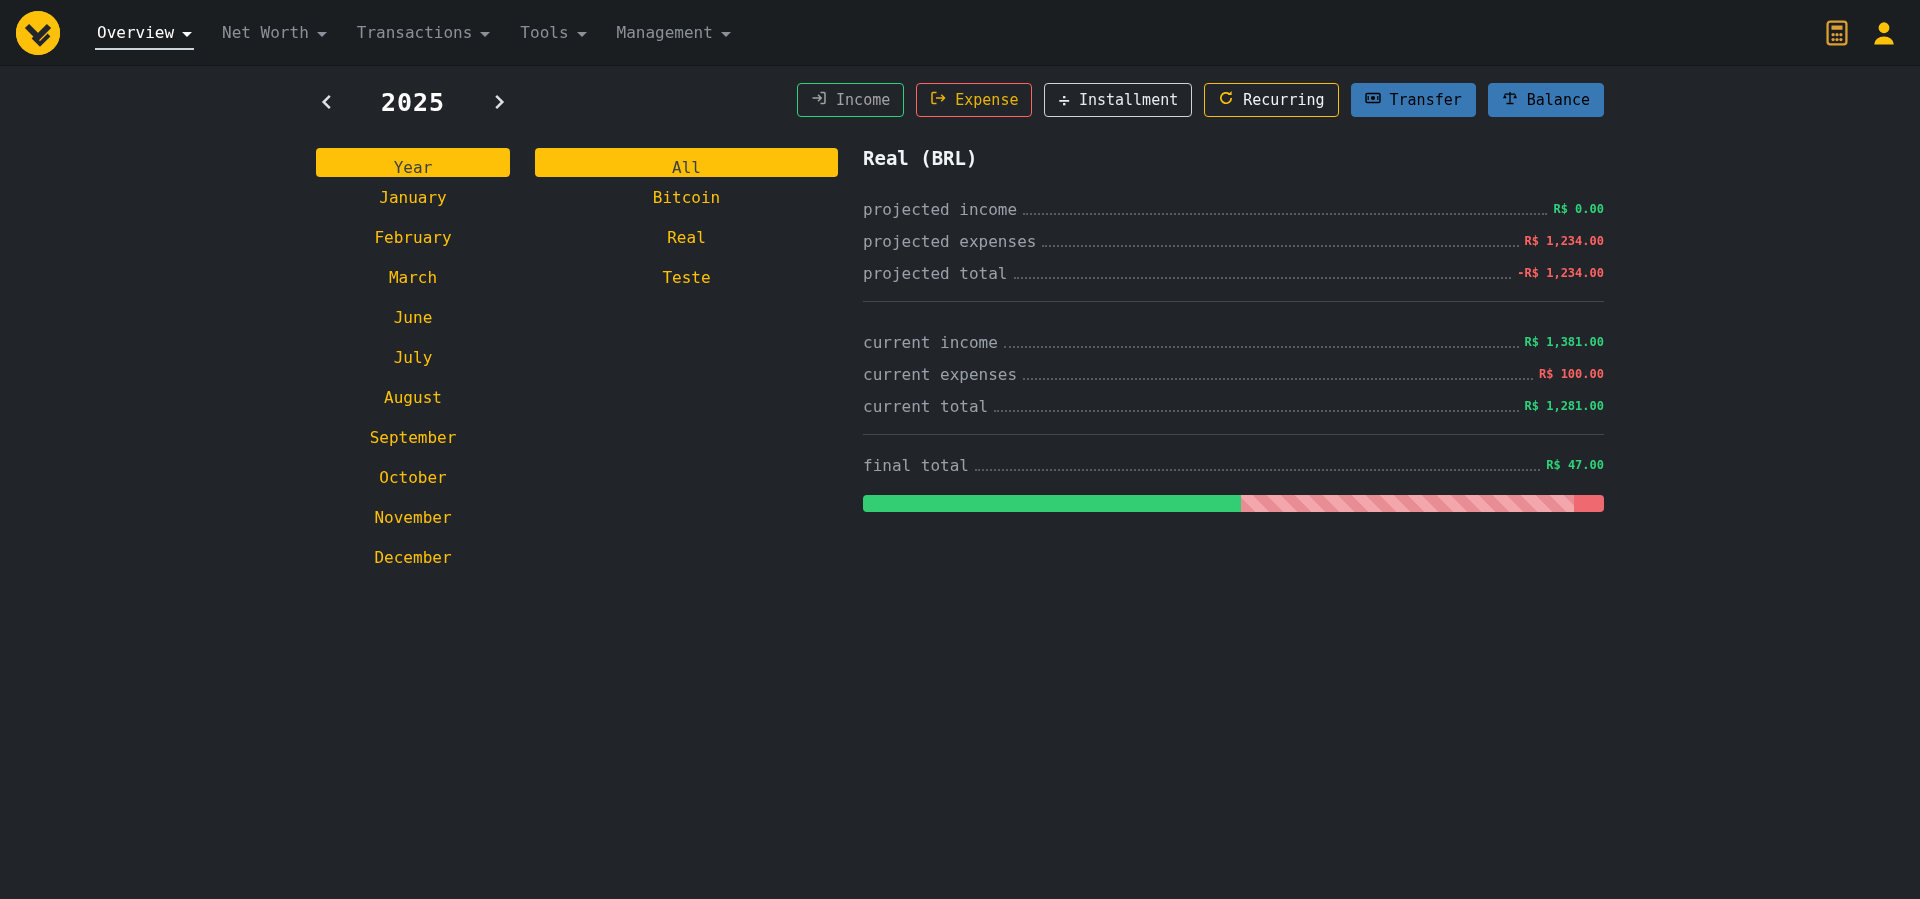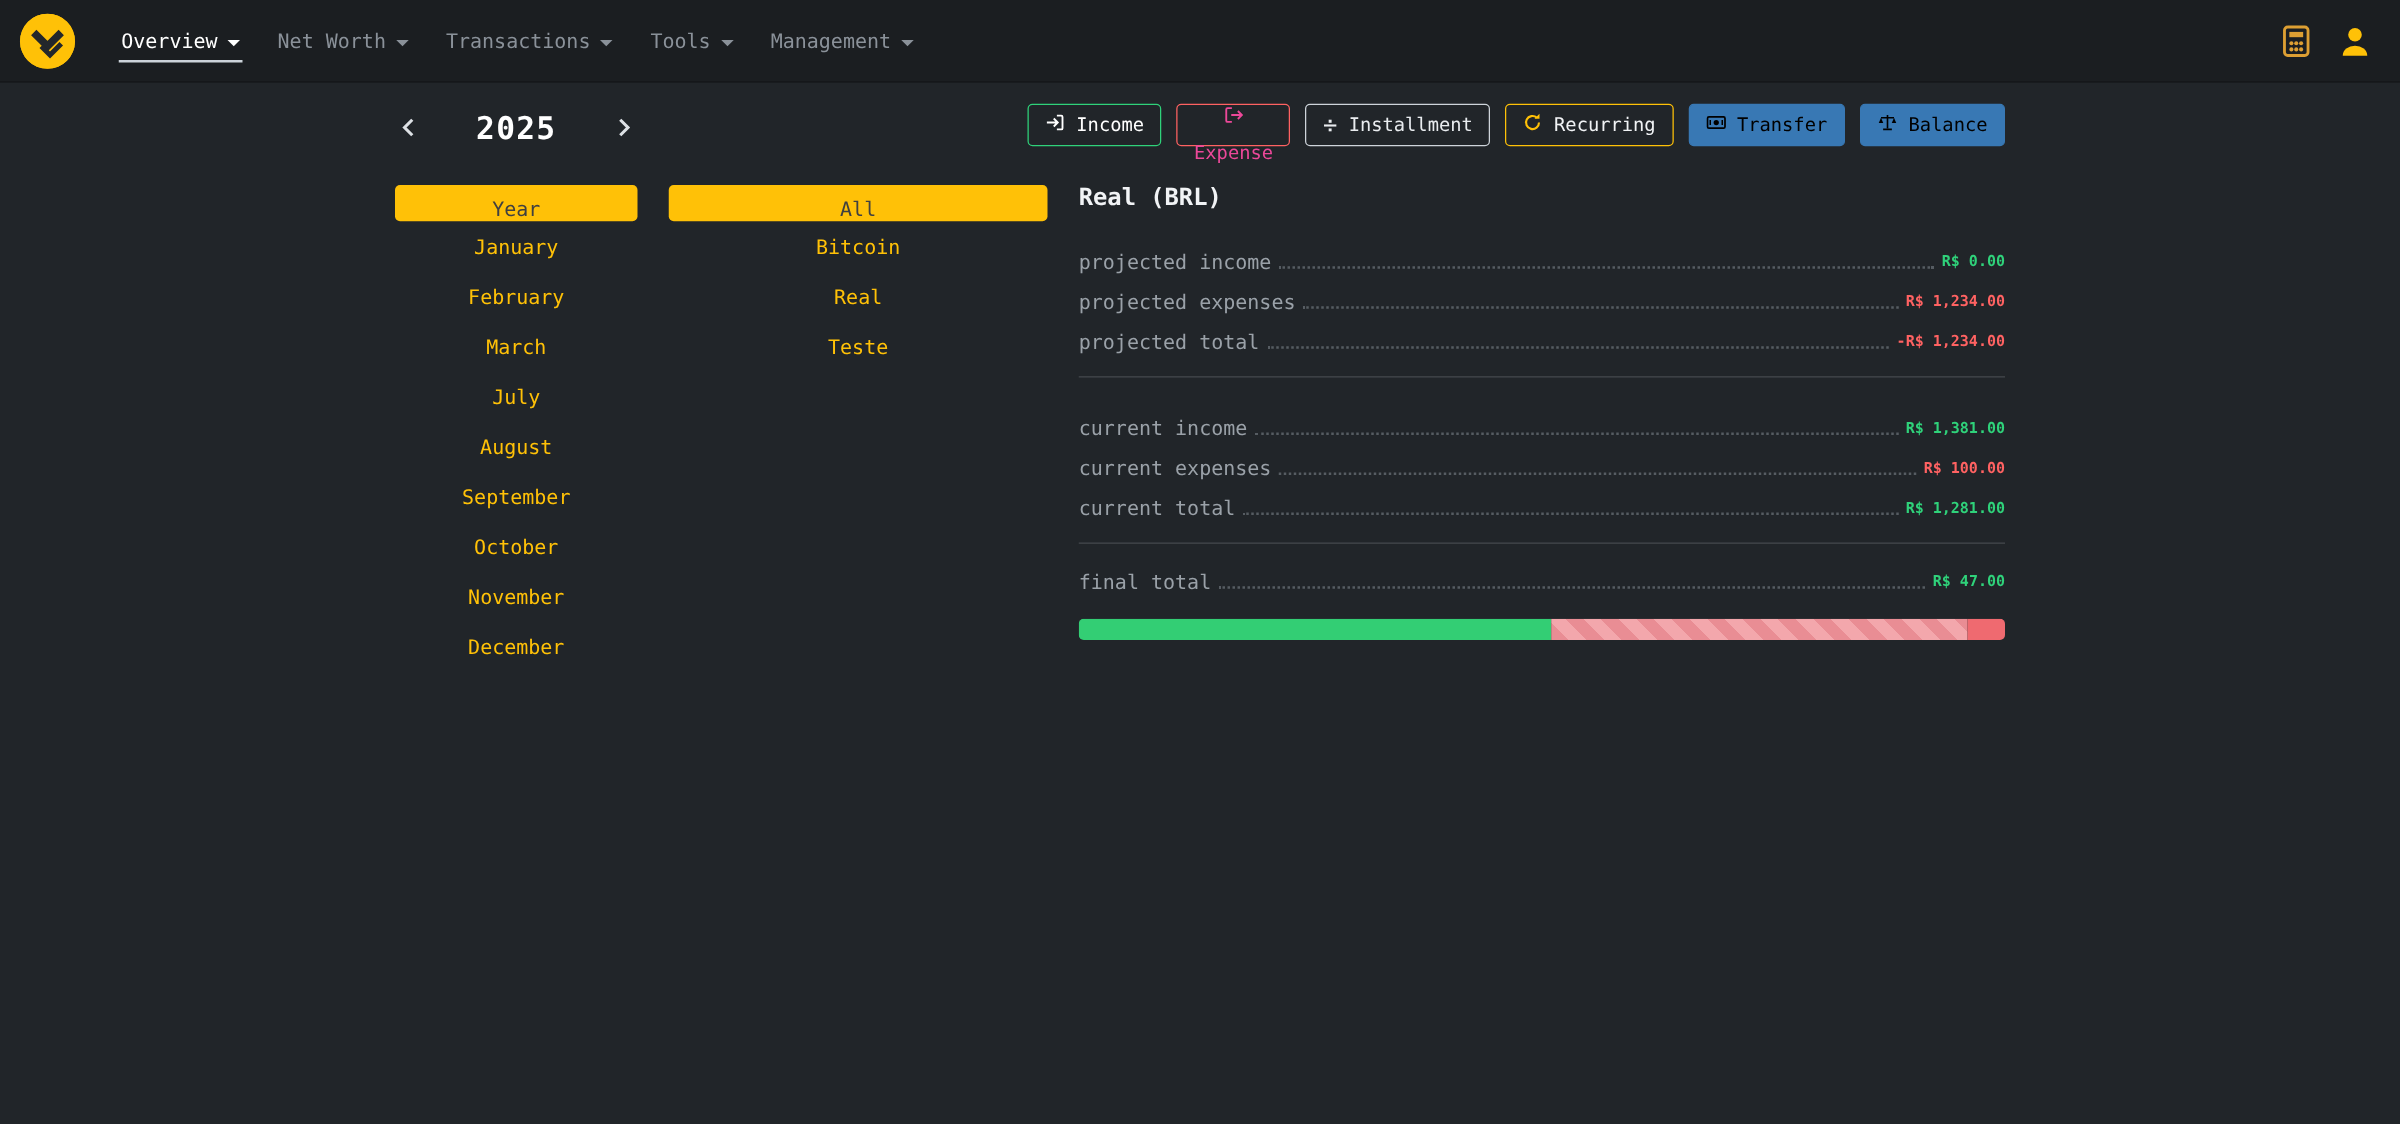--- a/index.html
+++ b/index.html
@@ -60,22 +60,22 @@
 
   
   .summary { position:absolute; left:863px; top:83px; width:741px; }
   .filters { display:flex; justify-content:flex-end; gap:12px; }
   .fbtn {
     height:34px; padding:0 13px; border-radius:4px; border:1px solid;
     display:flex; align-items:center; gap:9px; font-size:15px; font-family:inherit;
     background:transparent; cursor:pointer; white-space:nowrap;
   }
   .fbtn svg { flex:0 0 auto; }
-  .fbtn-green  { color:#ffffff; border-color:#2fd27a; }
-  .fbtn-red    { color:#ec4899; border-color:#ff6262;flex-direction:column; }
+  .fbtn-green  { color:#a3a3a3; border-color:#2fd27a; }
+  .fbtn-red    { color:#eab308; border-color:#ff6262; }
   .fbtn-light  { color:#e9ecef; border-color:#ced4da; }
   .fbtn-yellow { color:#f1f3f5; border-color:#ffc107; }
   .fbtn-yellow .ficon { color:#ffc107; }
   .fbtn-blue   { color:#000000; border-color:#3878b4; background:#3878b4; }
   .div-glyph { font-size:19px; line-height:1; }
 
   .summary-title { margin-top:30px; color:#f1f3f5; font-size:19px; font-weight:bold; }
 
   .rows-group { margin-top:24px; }
   .srow { height:32px; display:flex; align-items:center; }
@@ -168,20 +168,21 @@
       <svg width="18" height="18" viewBox="0 0 16 16">
         <path d="M5.5 2.5 L11 8 L5.5 13.5" fill="none" stroke="currentColor" stroke-width="2.2"></path>
       </svg>
     </span>
   </div>
   <button class="btn-yellow">Year</button>
   <div class="pick-list">
     <div class="pick-item">January</div>
     <div class="pick-item">February</div>
     <div class="pick-item">March</div>
+    <div class="pick-item">June</div>
     <div class="pick-item">July</div>
     <div class="pick-item">August</div>
     <div class="pick-item">September</div>
     <div class="pick-item">October</div>
     <div class="pick-item">November</div>
     <div class="pick-item">December</div>
   </div>
 </section>
 
 <section class="accounts-col">

